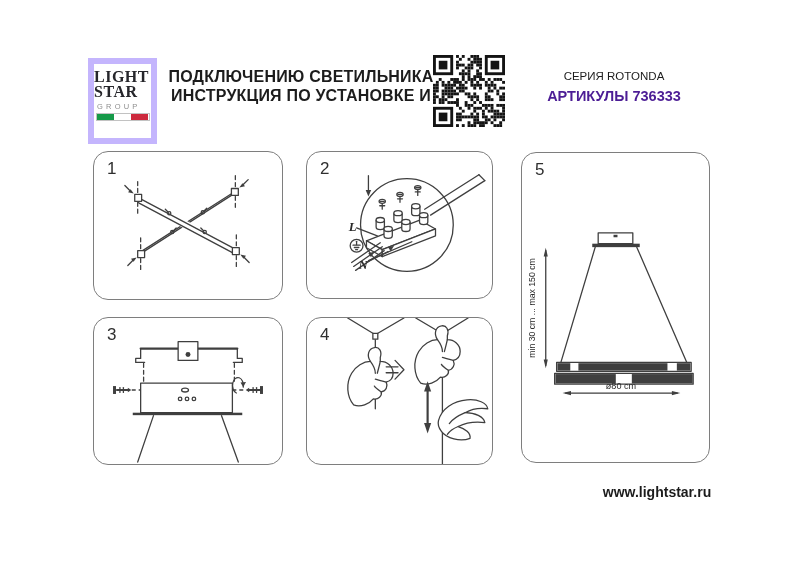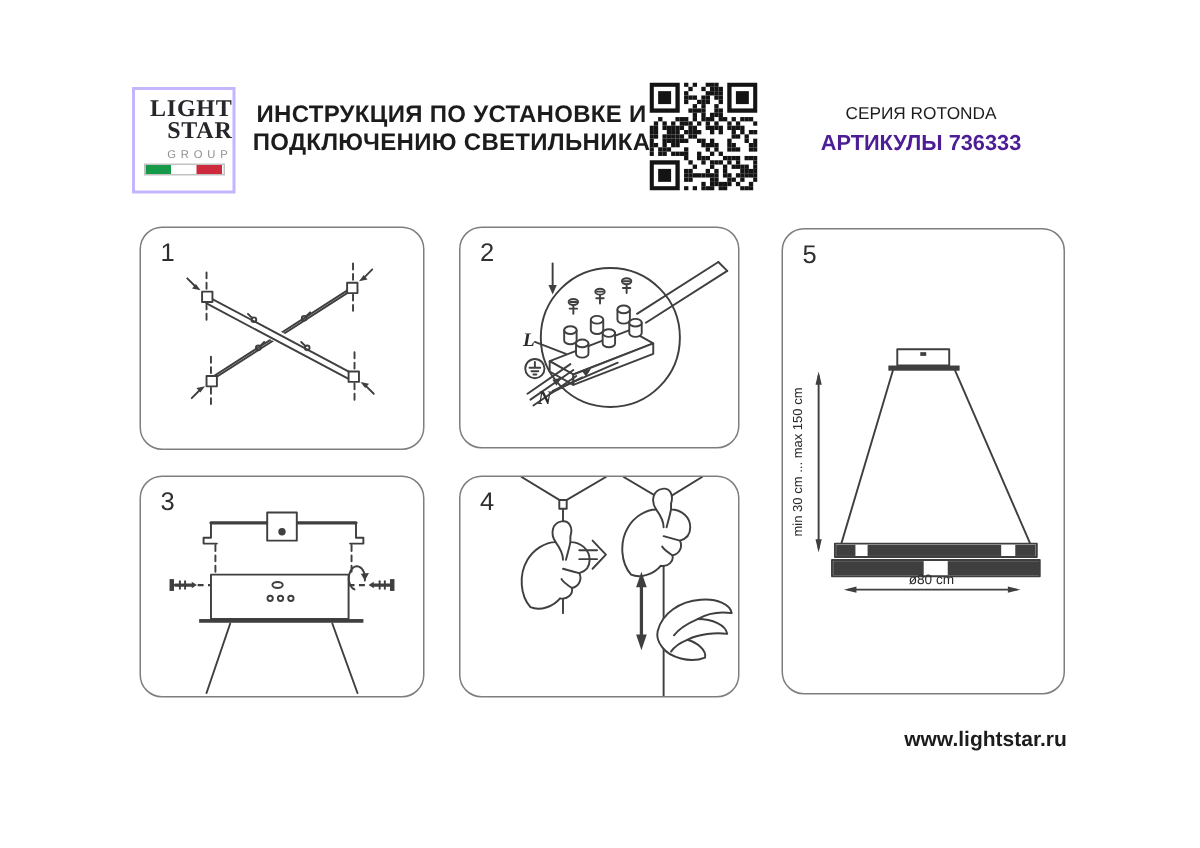--- a/index.html
+++ b/index.html
@@ -1,21 +1,21 @@
 <!DOCTYPE html>
 <html><head>
 <meta charset="utf-8">
 <style>
   html,body{margin:0;padding:0;}
   body{width:800px;height:565px;background:#ffffff;position:relative;
        font-family:"Liberation Sans",sans-serif;color:#1d1d1d;overflow:hidden;}
 
   
-  .logo-box{position:absolute;left:88px;top:58px;width:69px;height:71px;
-            border:2px solid #c4b5fd;box-sizing:border-box;text-align:right;
+  .logo-box{position:absolute;left:88px;top:58px;width:69px;height:86px;
+            border:6px solid #c4b5fd;box-sizing:border-box;text-align:left;
             padding-top:5px;background:#fff;}
   .logo-word{font-family:"Liberation Serif",serif;font-weight:bold;font-size:16px;
              line-height:15px;color:#26262b;letter-spacing:0.5px;}
   .logo-group{font-size:7.5px;letter-spacing:3.2px;color:#8f8f8f;margin-top:3px;
               padding-left:3px;}
   .flag{width:52px;height:6px;margin:3px auto 0;display:flex;
         outline:1px solid #c2c2c2;}
   .flag div{flex:1;}
 
   .title-block{position:absolute;left:131px;top:67px;width:340px;text-align:center;
@@ -61,22 +61,22 @@
   <div class="logo-word">STAR</div>
   <div class="logo-group">GROUP</div>
   <div class="flag">
     <div style="background:#169a49"></div>
     <div style="background:#ffffff"></div>
     <div style="background:#cd2a3e"></div>
   </div>
 </div>
 
 <div class="title-block">
+  <div>ПОДКЛЮЧЕНИЮ СВЕТИЛЬНИКА</div>
   <div>ИНСТРУКЦИЯ ПО УСТАНОВКЕ И</div>
-  <div>ПОДКЛЮЧЕНИЮ СВЕТИЛЬНИКА</div>
 </div>
 
 <svg id="qr-svg" class="qr" viewBox="0 0 72 72">
     <rect x="23.04" y="0.00" width="2.88" height="2.88" fill="#141414" stroke="none"></rect>
     <rect x="28.80" y="0.00" width="2.88" height="2.88" fill="#141414" stroke="none"></rect>
     <rect x="37.44" y="0.00" width="2.88" height="2.88" fill="#141414" stroke="none"></rect>
     <rect x="40.32" y="0.00" width="2.88" height="2.88" fill="#141414" stroke="none"></rect>
     <rect x="43.20" y="0.00" width="2.88" height="2.88" fill="#141414" stroke="none"></rect>
     <rect x="25.92" y="2.88" width="2.88" height="2.88" fill="#141414" stroke="none"></rect>
     <rect x="34.56" y="2.88" width="2.88" height="2.88" fill="#141414" stroke="none"></rect>

